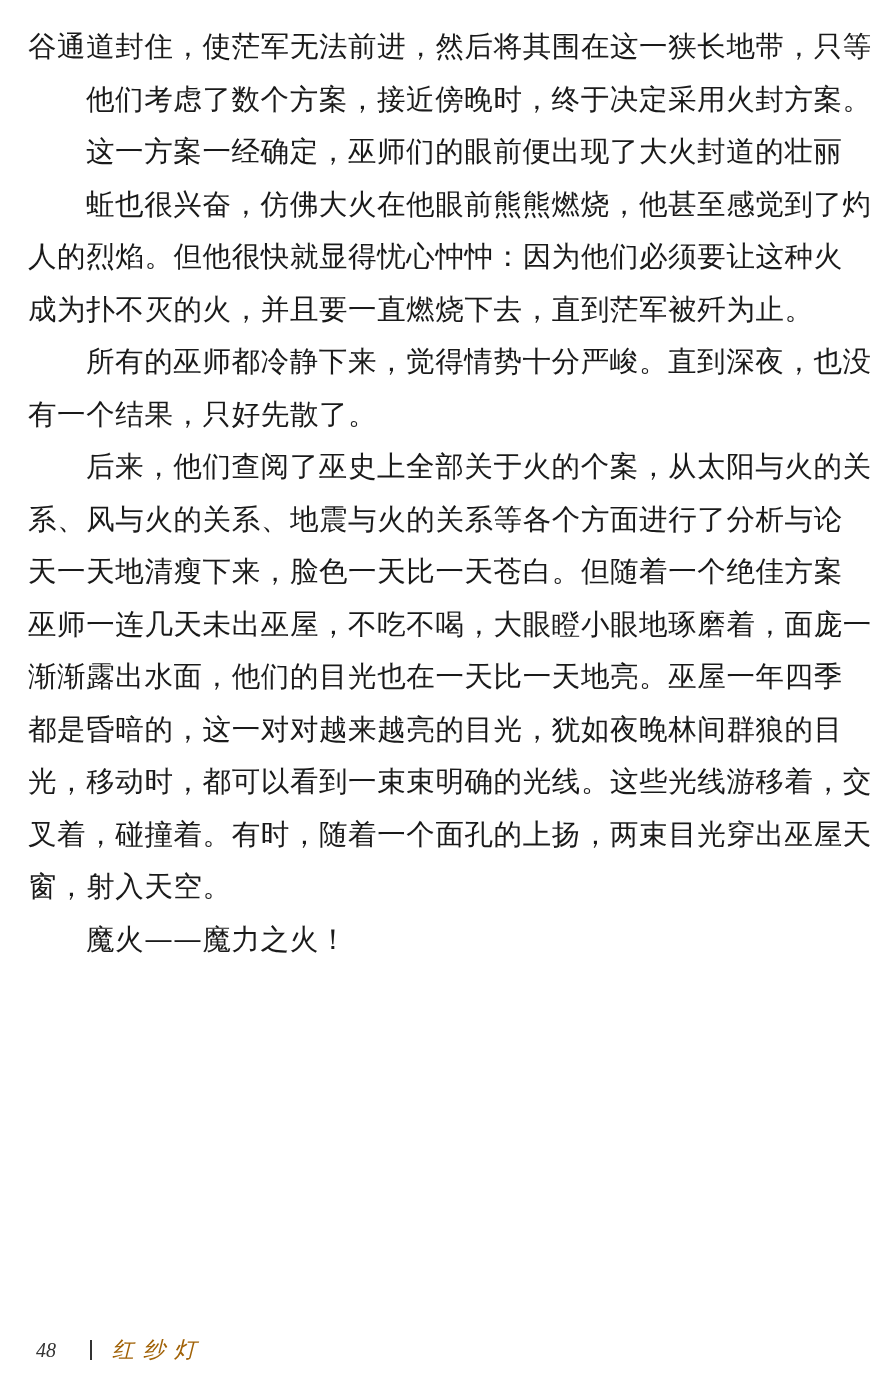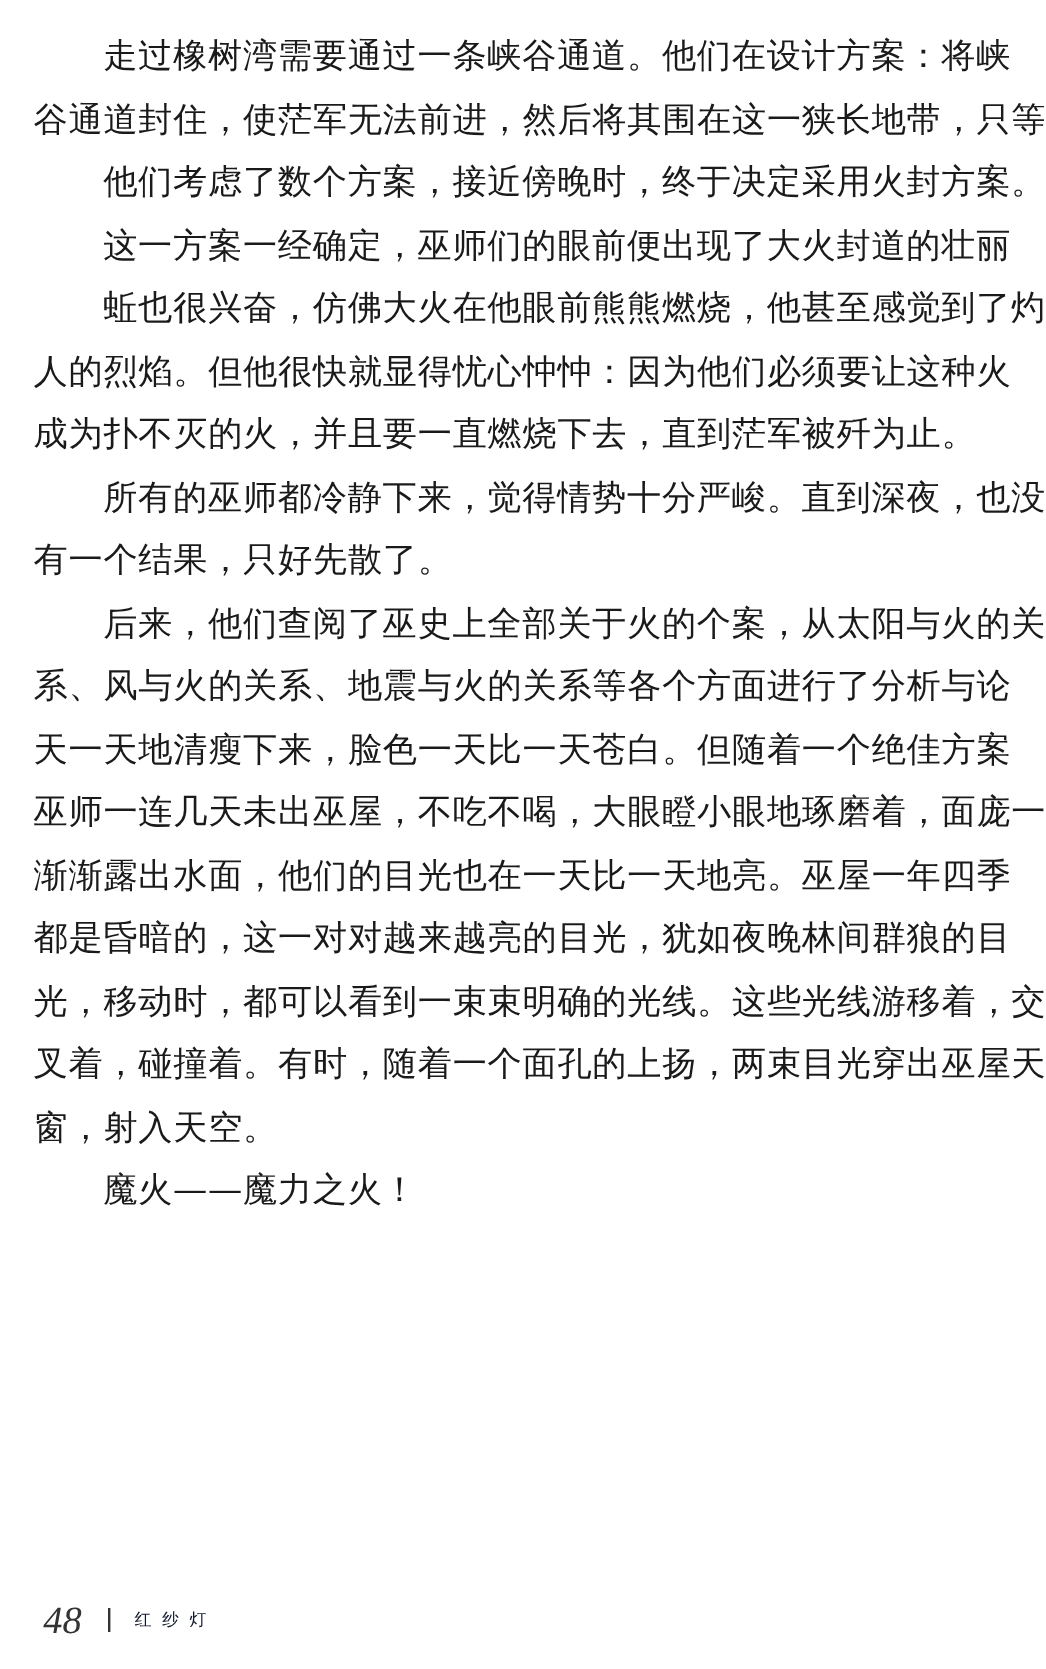--- a/index.html
+++ b/index.html
@@ -36,42 +36,42 @@
       left: 36px;
       top: 1330px;
       height: 40px;
       display: flex;
       align-items: center;
       color: #333333;
     }
     .page-number {
       font-family: "Liberation Serif", "DejaVu Serif", serif;
       font-style: italic;
-      font-size: 32px;
+      font-size: 20px;
       width: 50px;
     }
     .footer-divider {
       display: inline-block;
       width: 2px;
       height: 20px;
       background: #333333;
       margin-left: 4px;
       margin-right: 20px;
     }
     .book-title {
-      font-size: 14px;
+      font-size: 22px;
       letter-spacing: 9px;
-      color: #0f172a;
+      color: #a16207;
+      font-style: italic;
     }
   </style>
 </head>
 <body>
 
 <main class="page-body">
-  <div class="line indent">走过橡树湾需要通过一条峡谷通道。他们在设计方案：将峡</div>
   <div class="line">谷通道封住，使茫军无法前进，然后将其围在这一狭长地带，只等</div>
   <div class="line indent">他们考虑了数个方案，接近傍晚时，终于决定采用火封方案。</div>
   <div class="line indent">这一方案一经确定，巫师们的眼前便出现了大火封道的壮丽</div>
   <div class="line indent">蚯也很兴奋，仿佛大火在他眼前熊熊燃烧，他甚至感觉到了灼</div>
   <div class="line">人的烈焰。但他很快就显得忧心忡忡：因为他们必须要让这种火</div>
   <div class="line">成为扑不灭的火，并且要一直燃烧下去，直到茫军被歼为止。</div>
   <div class="line indent">所有的巫师都冷静下来，觉得情势十分严峻。直到深夜，也没</div>
   <div class="line">有一个结果，只好先散了。</div>
   <div class="line indent">后来，他们查阅了巫史上全部关于火的个案，从太阳与火的关</div>
   <div class="line">系、风与火的关系、地震与火的关系等各个方面进行了分析与论</div>

